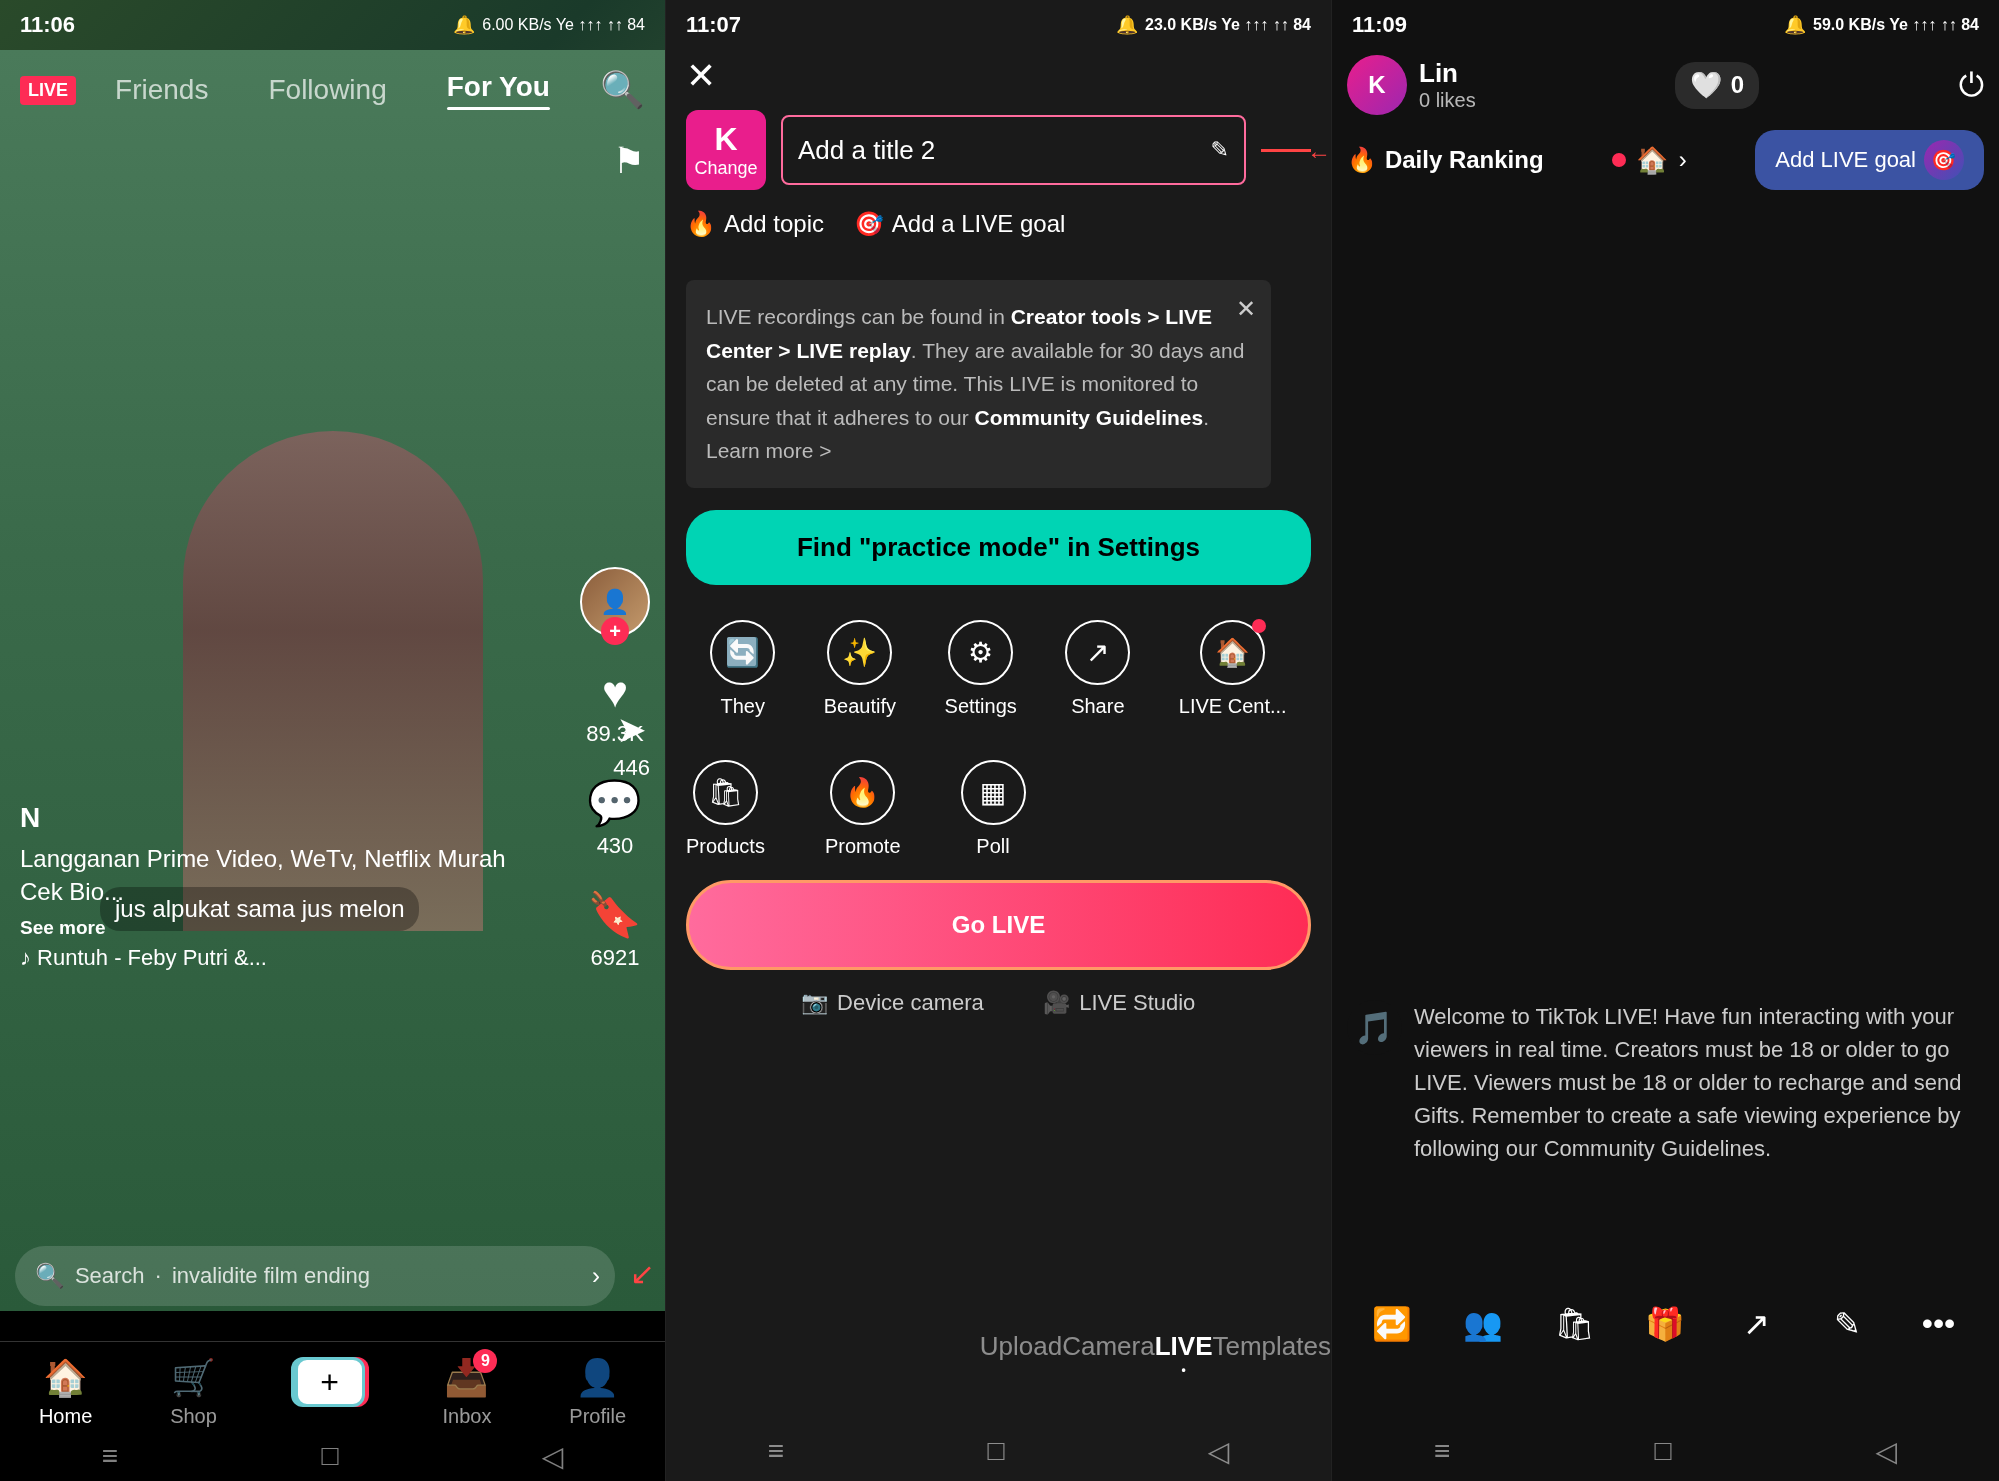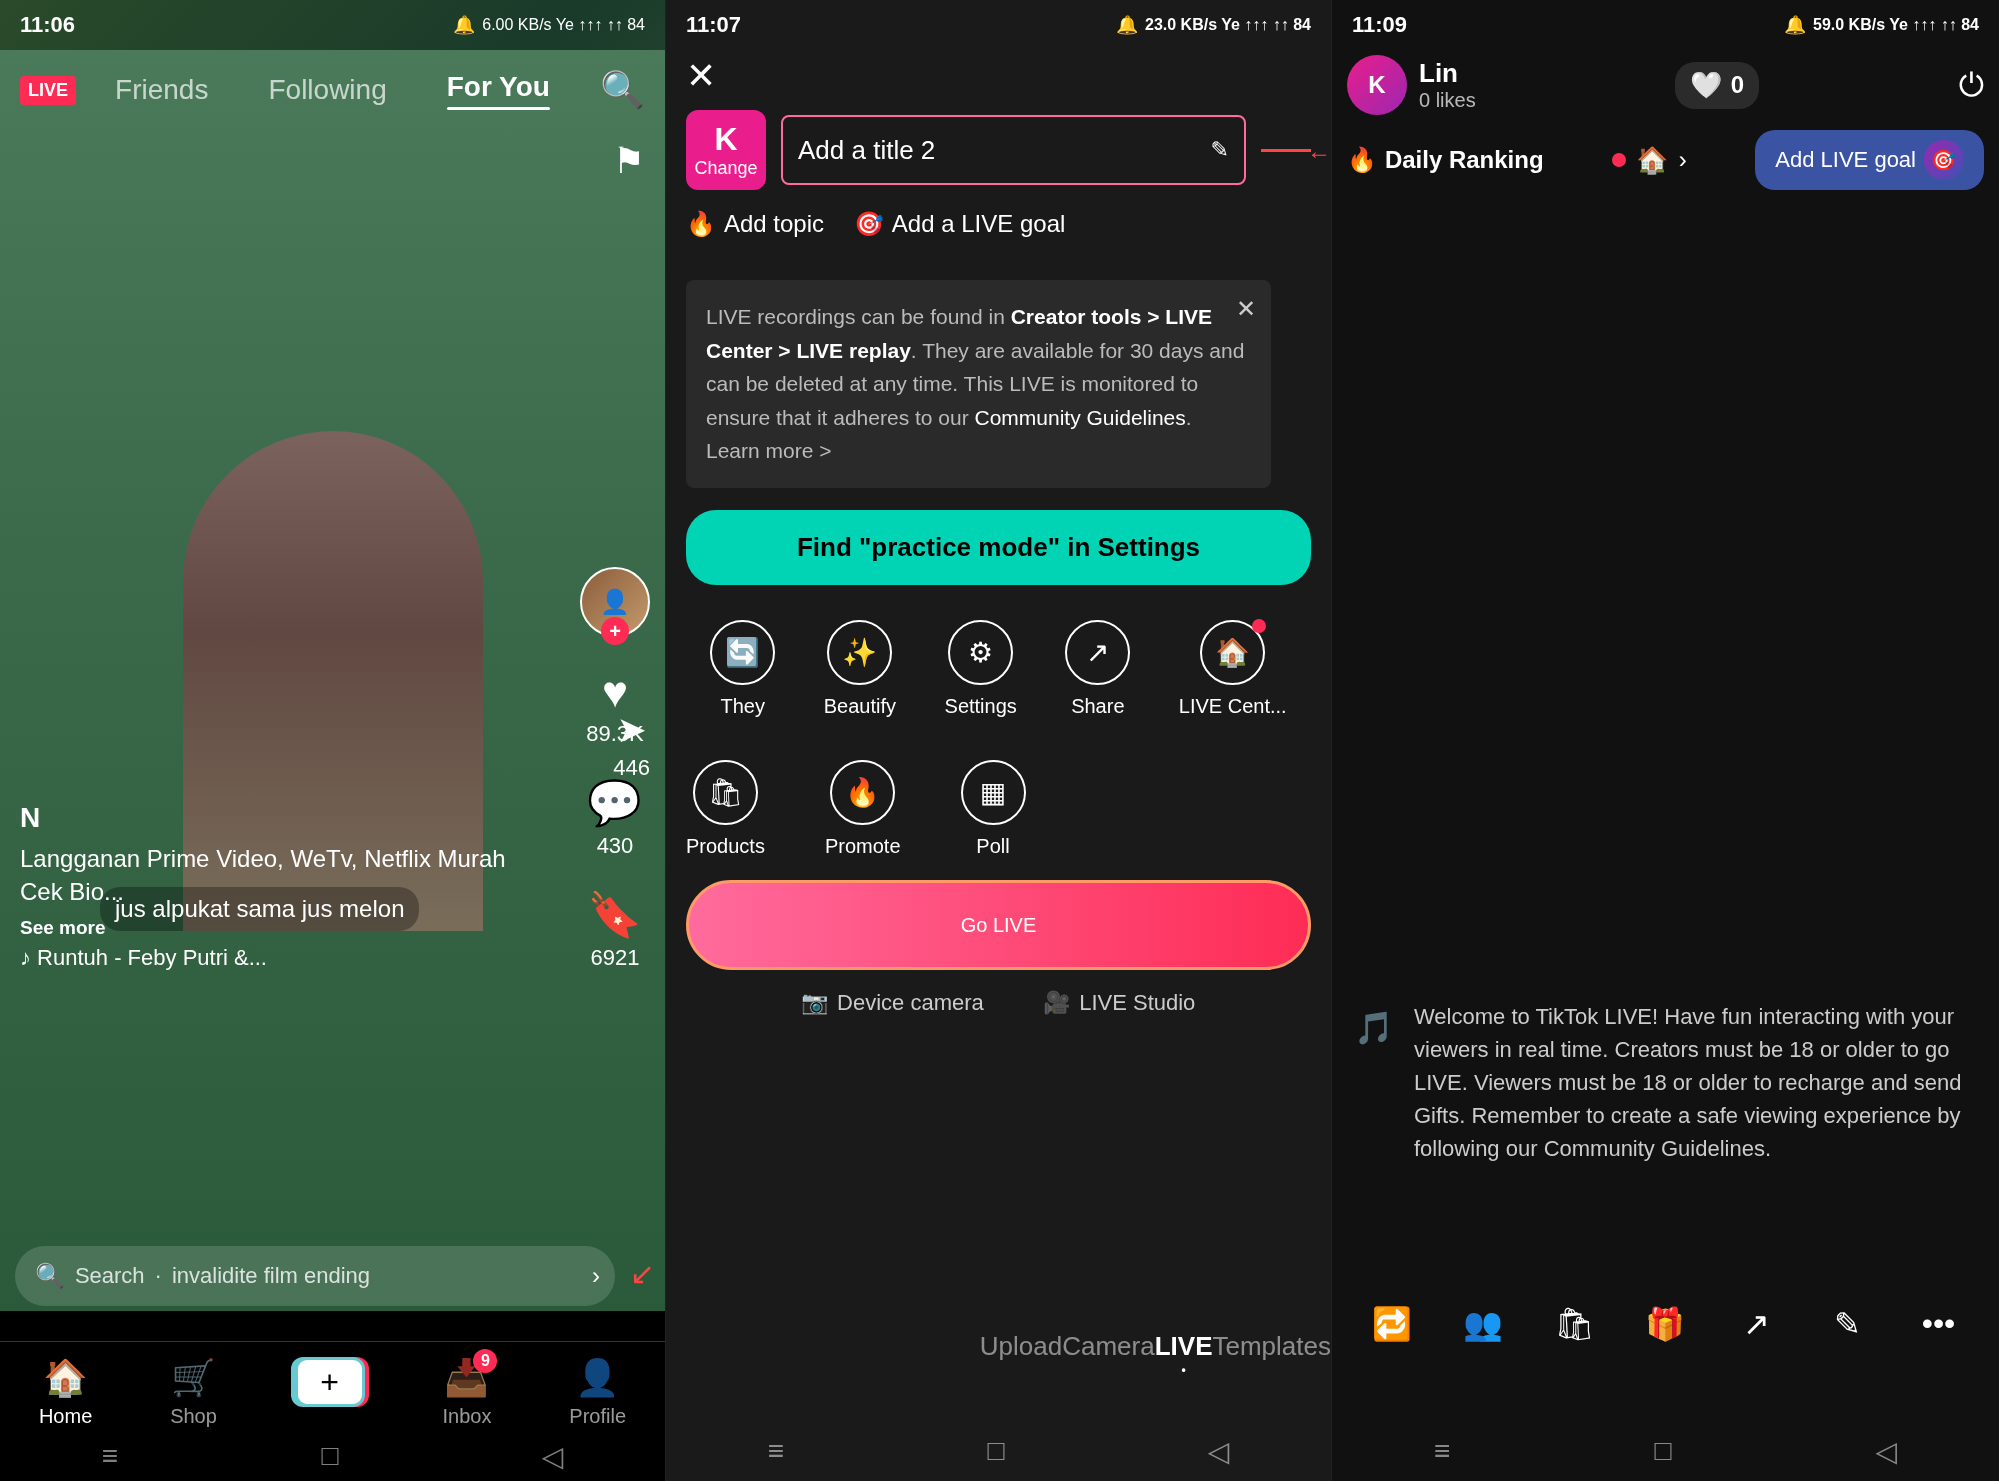--- a/index.html
+++ b/index.html
@@ -573,22 +573,22 @@
       border-radius: 45px;
       display: flex;
       align-items: center;
       justify-content: center;
       cursor: pointer;
       border: 3px solid #ff9966;
     }
 
     .panel2 .go-live-btn .go-live-text {
       color: #fff;
-      font-size: 20px;
-      font-weight: 400;
+      font-size: 24px;
+      font-weight: 700;
     }
 
     .panel2 .camera-options {
       position: absolute;
       top: 990px;
       left: 20px;
       right: 20px;
       display: flex;
       justify-content: center;
       gap: 60px;
@@ -1025,21 +1025,21 @@
       <span>Add topic</span>
     </div>
     <div class="topic-btn">
       <span>🎯</span>
       <span>Add a LIVE goal</span>
     </div>
   </div>
 
   <div class="notification-box" style="position:absolute;top:280px;left:20px;right:60px;background:#2a2a2a;border-radius:8px;padding:20px;font-size:21px;color:#bbb;line-height:1.6;">
     <div class="close-x">✕</div>
-    <span>LIVE recordings can be found in </span><span style="color:#fff;font-weight:600;">Creator tools &gt; LIVE Center &gt; LIVE replay</span><span>. They are available for 30 days and can be deleted at any time. This LIVE is monitored to ensure that it adheres to our </span><span style="color:#fff;font-weight:400;">Community Guidelines</span><span>. Learn more &gt;</span>
+    <span>LIVE recordings can be found in </span><span style="color:#fff;font-weight:600;">Creator tools &gt; LIVE Center &gt; LIVE replay</span><span>. They are available for 30 days and can be deleted at any time. This LIVE is monitored to ensure that it adheres to our </span><span style="color:#fff;font-weight:700;">Community Guidelines</span><span>. Learn more &gt;</span>
   </div>
 
   <div class="practice-bubble">
     <span class="practice-text">Find "practice mode" in Settings</span>
   </div>
 
   <div class="tools-grid-1">
     <div class="tool-item">
       <div class="tool-icon">🔄</div>
       <span class="tool-label">They</span>

